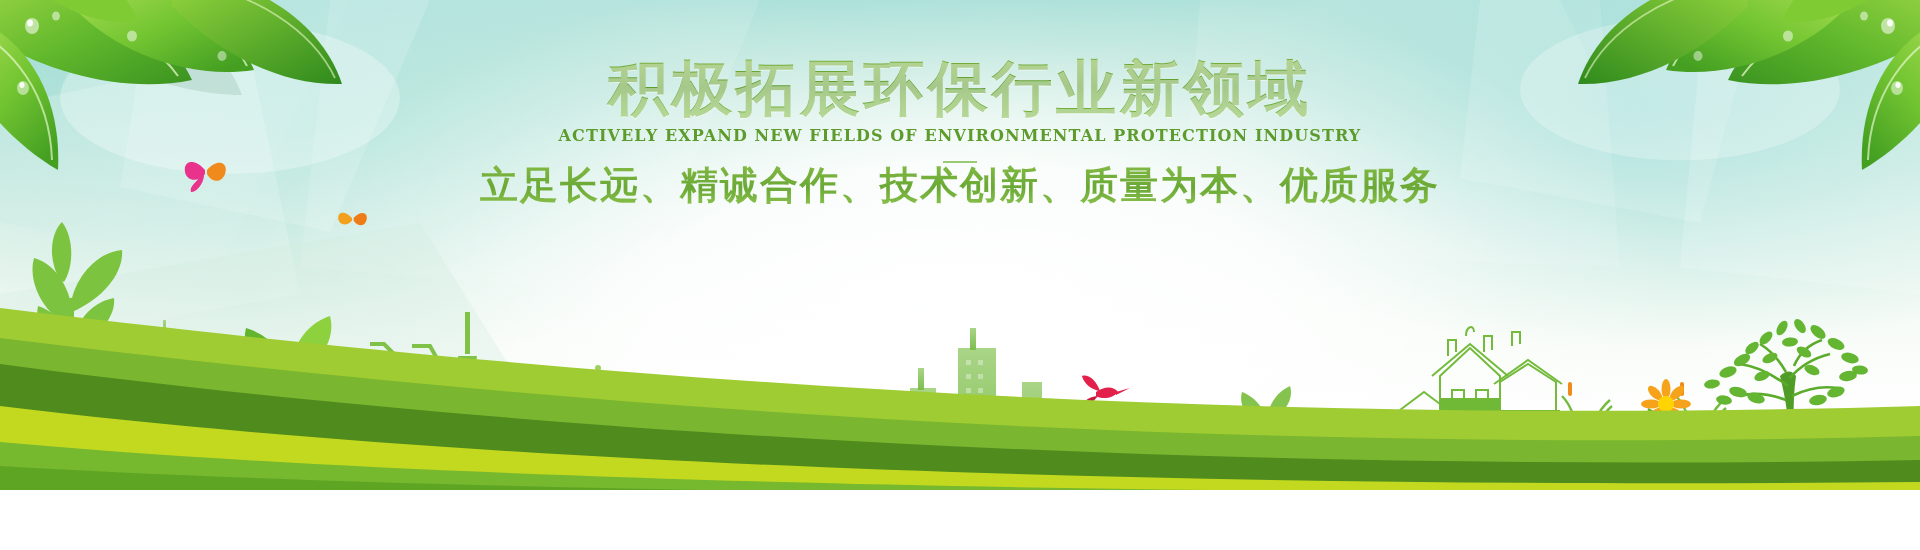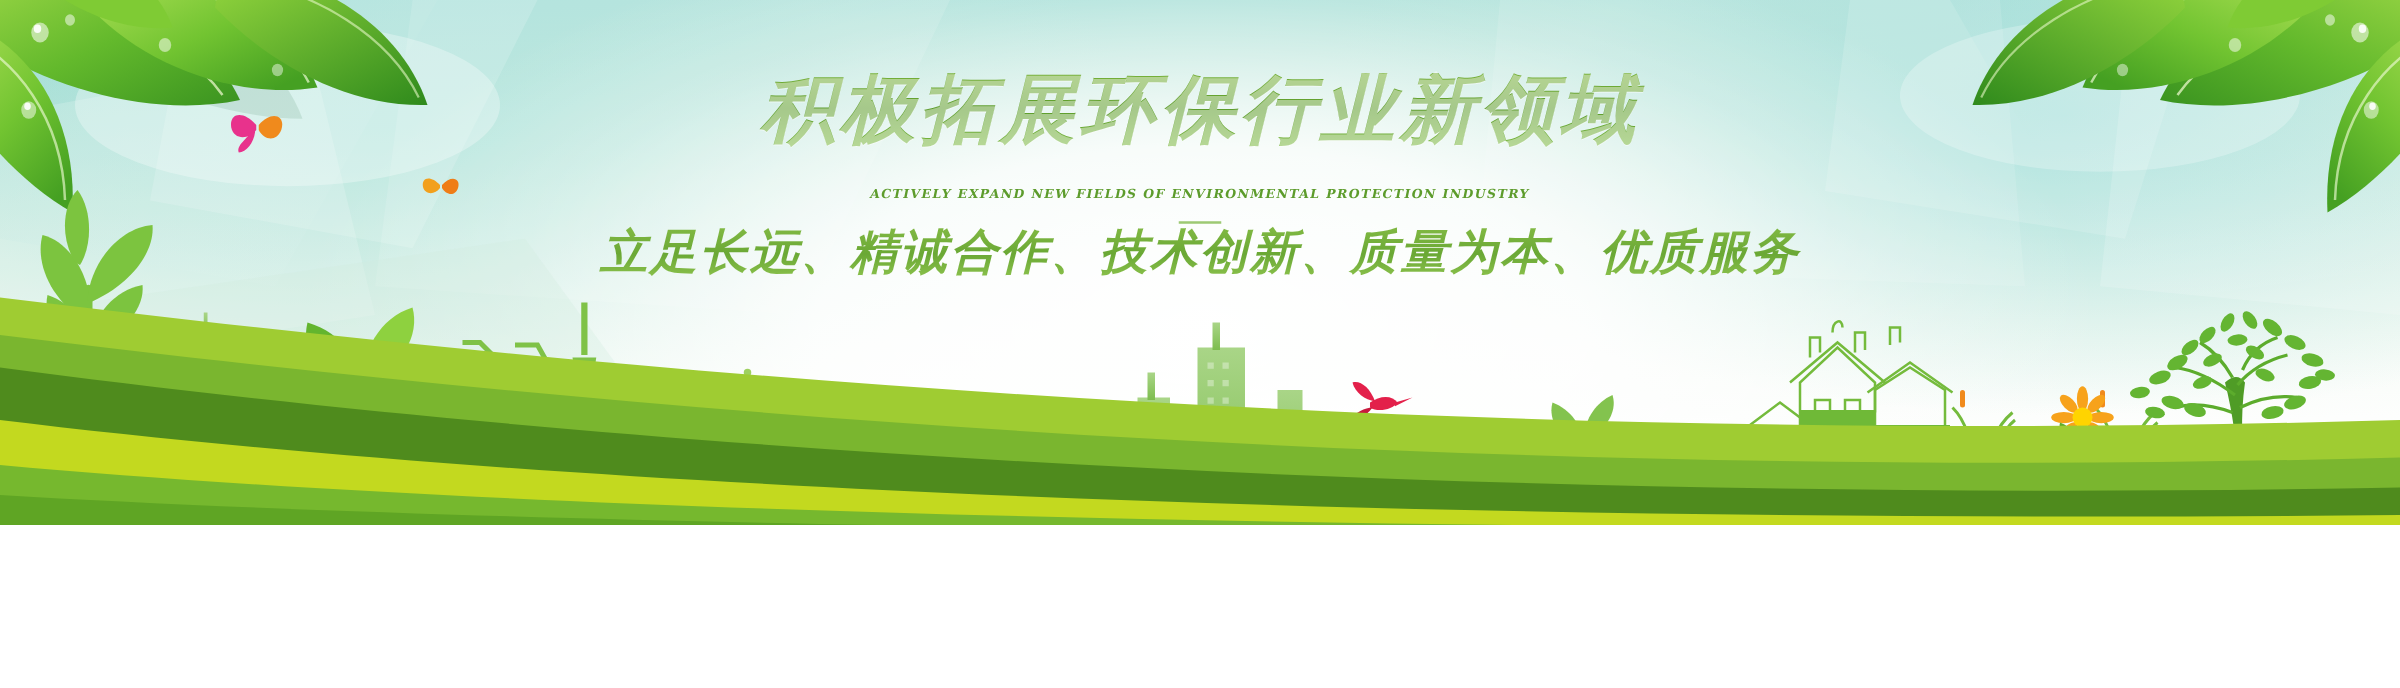--- a/index.html
+++ b/index.html
@@ -1,28 +1,27 @@
 <!DOCTYPE html>
 <html><head>
 <meta charset="utf-8">
 <style>
   * { margin:0; padding:0; box-sizing:border-box; }
   html, body { width:1920px; height:550px; overflow:hidden; }
   body { font-family:"Liberation Sans", sans-serif; background:#fff; }
 
   #banner {
     position:relative;
-    width:1920px; height:420px;
+    width:1920px; height:490px;
     overflow:hidden;
     background:
       radial-gradient(ellipse 900px 420px at 50% 62%, rgba(255,255,255,0.98) 0%, rgba(255,255,255,0.85) 34%, rgba(255,255,255,0.25) 62%, rgba(255,255,255,0) 80%),
       radial-gradient(ellipse 760px 300px at 16% 24%, rgba(168,226,219,0.75) 0%, rgba(190,231,222,0.35) 55%, rgba(255,255,255,0) 80%),
       radial-gradient(ellipse 760px 300px at 86% 22%, rgba(150,219,216,0.80) 0%, rgba(186,230,224,0.35) 55%, rgba(255,255,255,0) 80%),
       linear-gradient(178deg, #9ddcd6 0%, #b4e3d8 16%, #d4eee1 34%, #eaf6ee 52%, #f6fbf6 68%, #fdfefd 82%, #ffffff 100%);
-    font-style: italic;
   }
 
   
   .facets { position:absolute; inset:0; pointer-events:none; }
   .facets svg { width:100%; height:100%; display:block; }
 
   
   .leaf-cluster { position:absolute; top:0; pointer-events:none; }
   .leaf-left  { left:-8px; }
   .leaf-right { right:-8px; transform:scaleX(-1); }
@@ -41,24 +40,24 @@
     letter-spacing:4px;
     line-height:1;
     color:#5f9e2f;
     background:linear-gradient(180deg,#78b13a 0%,#5d9c2c 48%,#7bb840 100%);
     -webkit-background-clip:text;
     background-clip:text;
     -webkit-text-fill-color:transparent;
     text-shadow:0 1px 0 rgba(255,255,255,0.45);
   }
   .subline {
-    margin-top:32px;
+    margin-top:8px;
     font-family:"DejaVu Serif", serif;
     font-weight:bold;
-    font-size:10px;
+    font-size:16px;
     letter-spacing:1.1px;
     color:#5d9c2c;
     white-space:nowrap;
   }
   .divider {
     margin:16px auto 0;
     width:34px; height:2px;
     background:#8cbf5a;
     opacity:.85;
   }

